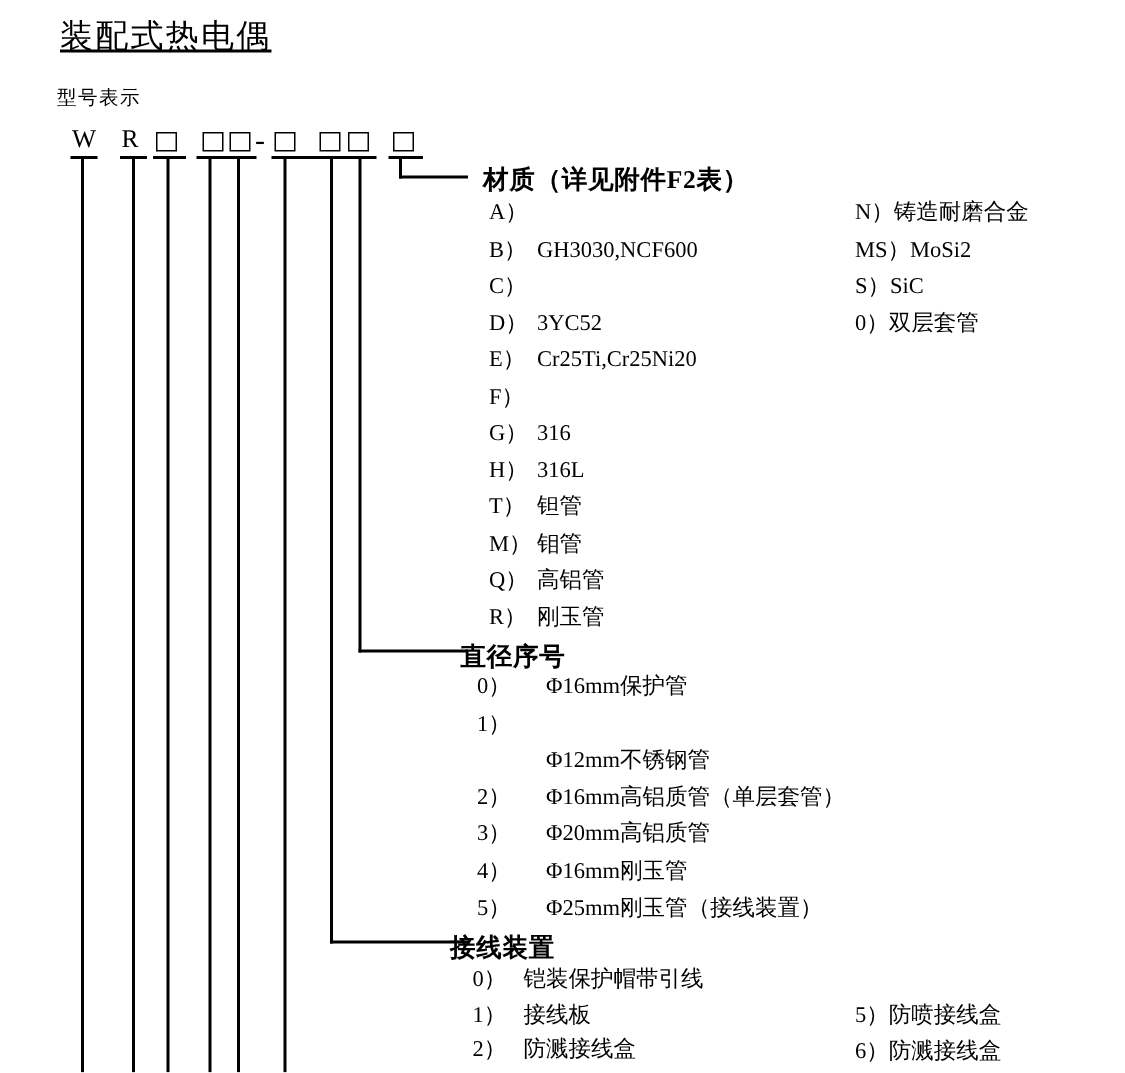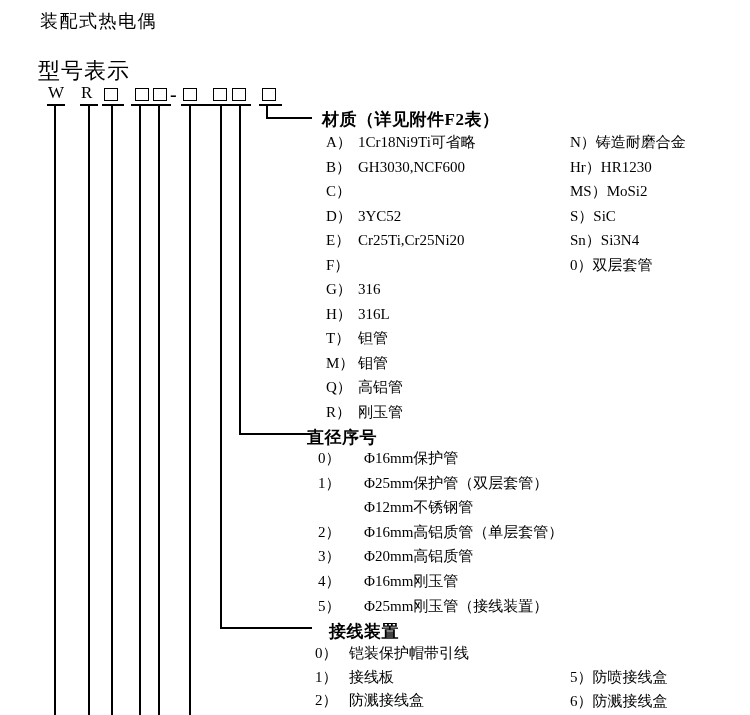--- a/index.html
+++ b/index.html
@@ -5,22 +5,22 @@
   html,body{margin:0;padding:0;background:#fff;}
   .page{
     position:relative;
     width:750px;height:715px;
     background:#fff;
     color:#000;
     font-family:"Liberation Serif","DejaVu Serif",serif;
     overflow:hidden;
   }
   .abs{position:absolute;}
-  .title{font-size:18px;letter-spacing:1.5px;}
-  .subtitle{font-size:22px;letter-spacing:1px;}
+  .title{font-size:22px;letter-spacing:1.5px;text-decoration:underline;}
+  .subtitle{font-size:13px;letter-spacing:1px;}
   .code-letter{font-size:17px;line-height:17px;}
   .code-dash{font-size:20px;line-height:10px;}
   .box{
     position:absolute;
     width:12px;height:11px;
     border:1.5px solid #000;
     background:#fff;
   }
   .hline,.vline,.uline{position:absolute;background:#000;}
   .hline{height:2px;}
@@ -80,21 +80,20 @@
   <div class="vline" style="left:239px;top:106px;height:329px;"></div>
   <div class="hline" style="left:239px;top:433px;width:73px;"></div>
 
   <div class="vline" style="left:266px;top:106px;height:13px;"></div>
   <div class="hline" style="left:266px;top:117px;width:46px;"></div>
 
   <div class="abs heading" style="left:322px;top:108px;">材质（详见附件F2表）</div>
   <div class="abs rows mat-left" style="left:326px;top:130px;">
       <div class="row">
         <span class="code">A）</span>
-        <span class="name">1Cr18Ni9Ti可省略</span>
       </div>
       <div class="row">
         <span class="code">B）</span>
         <span class="name">GH3030,NCF600</span>
       </div>
       <div class="row">
         <span class="code">C）</span>
       </div>
       <div class="row">
         <span class="code">D）</span>
@@ -131,50 +130,41 @@
         <span class="code">R）</span>
         <span class="name">刚玉管</span>
       </div>
     </div>
   <div class="abs rows mat-right" style="left:570px;top:130px;">
       <div class="row">
         <span class="code">N）</span>
         <span class="name">铸造耐磨合金</span>
       </div>
       <div class="row">
-        <span class="code">Hr）</span>
-        <span class="name">HR1230</span>
-      </div>
-      <div class="row">
         <span class="code">MS）</span>
         <span class="name">MoSi2</span>
       </div>
       <div class="row">
         <span class="code">S）</span>
         <span class="name">SiC</span>
       </div>
       <div class="row">
-        <span class="code">Sn）</span>
-        <span class="name">Si3N4</span>
-      </div>
-      <div class="row">
         <span class="code">0）</span>
         <span class="name">双层套管</span>
       </div>
     </div>
 
   <div class="abs heading" style="left:307px;top:426px;">直径序号</div>
   <div class="abs rows dia" style="left:318px;top:446px;">
       <div class="row">
         <span class="code">0）</span>
         <span class="name">Φ16mm保护管</span>
       </div>
       <div class="row">
         <span class="code">1）</span>
-        <span class="name">Φ25mm保护管（双层套管）</span>
       </div>
       <div class="row">
         <span class="code"></span>
         <span class="name">Φ12mm不锈钢管</span>
       </div>
       <div class="row">
         <span class="code">2）</span>
         <span class="name">Φ16mm高铝质管（单层套管）</span>
       </div>
       <div class="row">
@@ -184,21 +174,21 @@
       <div class="row">
         <span class="code">4）</span>
         <span class="name">Φ16mm刚玉管</span>
       </div>
       <div class="row">
         <span class="code">5）</span>
         <span class="name">Φ25mm刚玉管（接线装置）</span>
       </div>
     </div>
 
-  <div class="abs heading" style="left:329px;top:620px;">接线装置</div>
+  <div class="abs heading" style="left:300px;top:620px;">接线装置</div>
   <div class="abs rows jun-left" style="left:315px;top:642px;">
       <div class="row">
         <span class="code">0）</span>
         <span class="name">铠装保护帽带引线</span>
       </div>
       <div class="row">
         <span class="code">1）</span>
         <span class="name">接线板</span>
       </div>
       <div class="row">

